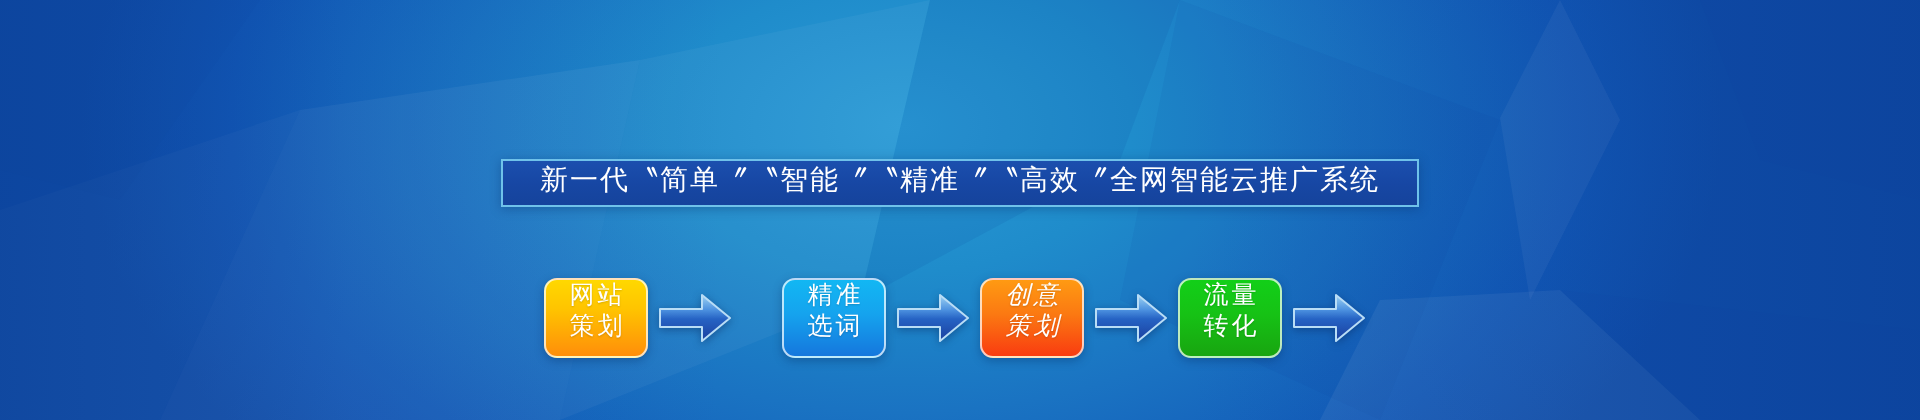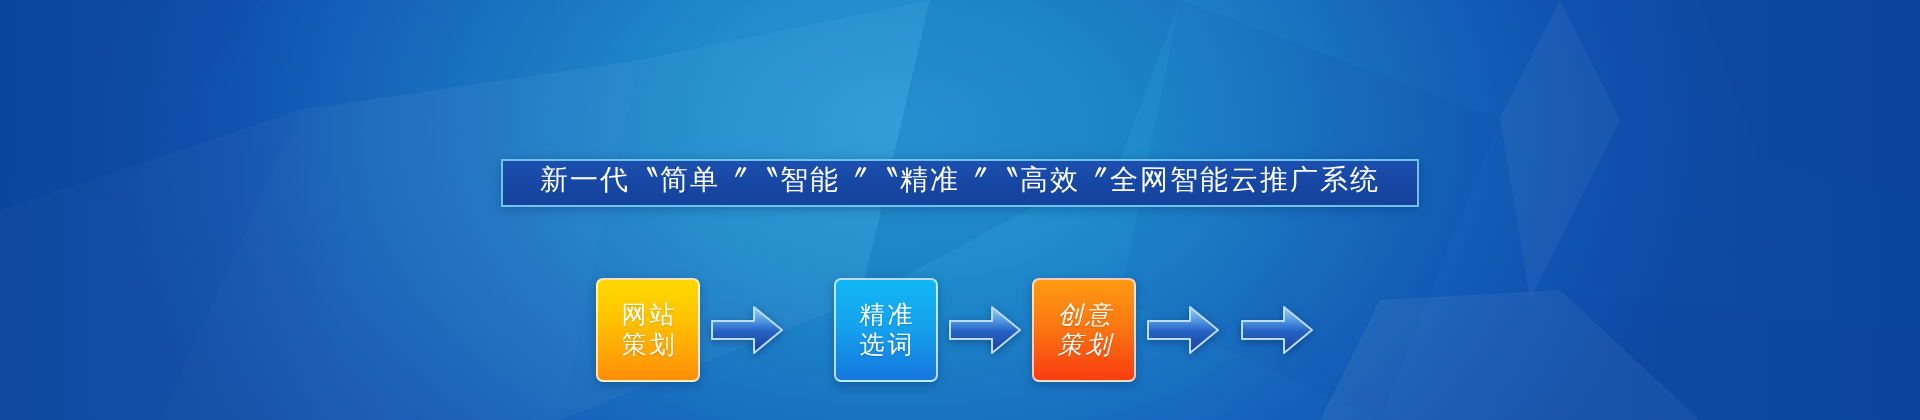--- a/index.html
+++ b/index.html
@@ -53,22 +53,22 @@
   .band-text{
     font-family:"DejaVu Sans","Liberation Sans",sans-serif;
     font-size:28px;color:#ffffff;letter-spacing:2px;white-space:nowrap;
   }
   
   .process{
     position:absolute;left:0;right:0;top:278px;
     display:flex;align-items:center;justify-content:center;
   }
   .step{
-    width:104px;height:104px;border-radius:7px;
-    display:flex;flex-direction:column;align-items:center;justify-content:center;
+    width:104px;height:80px;border-radius:13px;
+    display:flex;flex-direction:column;align-items:center;
     box-sizing:border-box;
     border:2px solid rgba(255,255,255,.72);
     box-shadow:0 3px 10px rgba(6,40,95,.35);
   }
   .step span{
     font-family:"DejaVu Sans","Liberation Sans",sans-serif;
     font-size:25px;color:#ffffff;line-height:1.22;letter-spacing:3px;
     text-indent:3px;
     text-shadow:0 1px 2px rgba(0,0,0,.18);
   }
@@ -148,20 +148,24 @@
       <span>创意</span>
       <span>策划</span>
     </div>
 
     <div class="arrow">
       <svg width="74" height="52" viewBox="0 0 74 52">
         <polygon points="2,17 44,17 44,3 72,26 44,49 44,35 2,35" fill="url(#ag)" stroke="#b9ddf6" stroke-width="2" stroke-linejoin="round"></polygon>
       </svg>
     </div>
 
+    <div class="step s4">
+      <span>流量</span>
+      <span>转化</span>
+    </div>
 
     <div class="arrow">
       <svg width="74" height="52" viewBox="0 0 74 52">
         <polygon points="2,17 44,17 44,3 72,26 44,49 44,35 2,35" fill="url(#ag)" stroke="#b9ddf6" stroke-width="2" stroke-linejoin="round"></polygon>
       </svg>
     </div>
 
 
   </div>
 </div>

